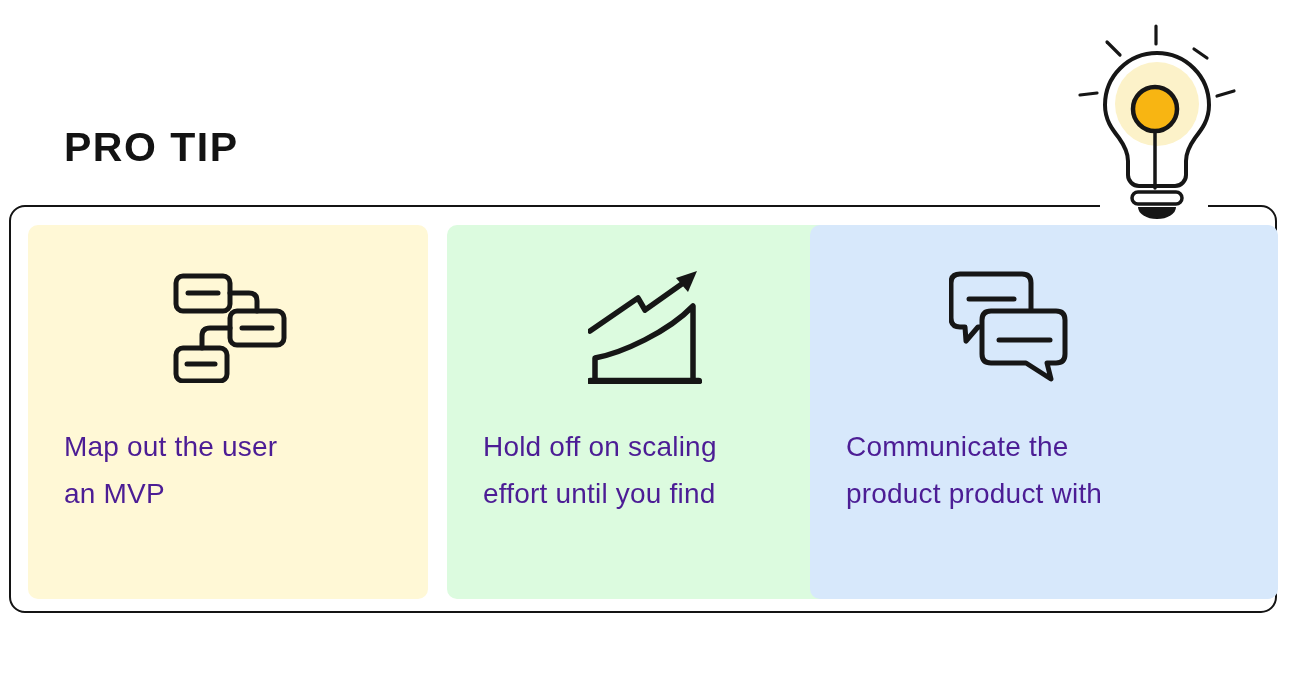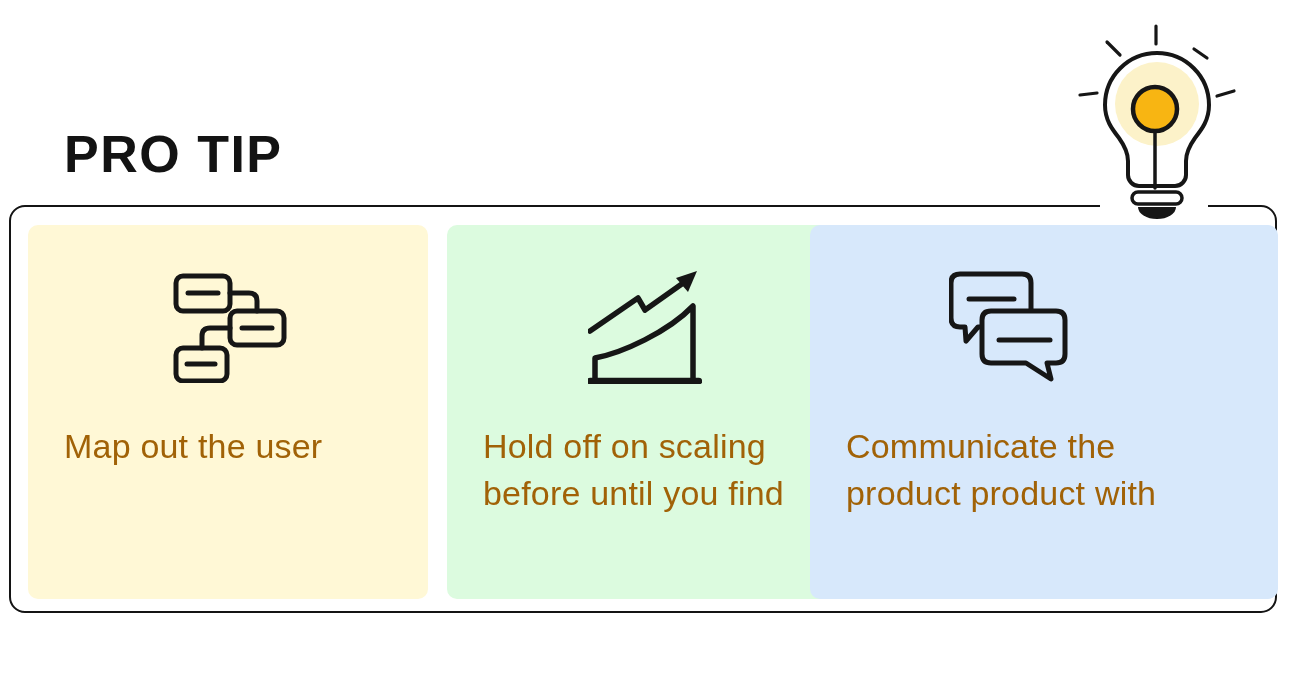--- a/index.html
+++ b/index.html
@@ -5,21 +5,21 @@
   * { margin:0; padding:0; box-sizing:border-box; }
   html,body { background:#ffffff; }
   .stage {
     position:relative; width:1292px; height:684px;
     background:#ffffff; overflow:hidden;
     font-family:"Liberation Sans","DejaVu Sans",sans-serif;
     color:#161616;
   }
   .pro-tip {
     position:absolute; left:64px; top:124px;
-    font-size:52px; font-weight:700; letter-spacing:1.5px;
+    font-size:41px; font-weight:700; letter-spacing:1.5px;
     color:#131313;
   }
   .tips-frame {
     position:absolute; left:9px; top:205px;
     width:1268px; height:408px;
     border:2.5px solid #141414; border-radius:16px;
     background:transparent;
   }
   .card {
     position:absolute; top:225px; height:374px;
@@ -27,22 +27,22 @@
   }
   .card-1 { left:28px;  width:400px; }
   .card-2 { left:447px; width:422px; }
   .card-3 { left:810px; width:468px; }
   .card-icon { position:absolute; }
   .card-1 .card-icon { left:145px; top:48px; }
   .card-2 .card-icon { left:141px; top:43px; }
   .card-3 .card-icon { left:139px; top:46px; }
   .card-text {
     position:absolute; left:36px; top:198px; right:14px;
-    font-size:34px; line-height:47px; font-weight:400;
-    color:#a16207; letter-spacing:0.2px;
+    font-size:28px; line-height:47px; font-weight:400;
+    color:#4c1d95; letter-spacing:0.2px;
   }
   .card-text span { display:block; }
   .bulb { position:absolute; left:1068px; top:8px; z-index:5; }
   svg .ink  { stroke:#161616; fill:none; stroke-linecap:round; stroke-linejoin:round; }
 </style>
 </head>
 <body>
 
 <div class="stage">
 
@@ -80,35 +80,36 @@
         <path d="M57,20 H76 Q84,20 84,28 V38"></path>
         <rect x="57" y="38" width="54" height="34" rx="7"></rect>
         <path d="M69,55 H99"></path>
         <path d="M57,55 H37 Q29,55 29,63 V75"></path>
         <rect x="3" y="75" width="51" height="33" rx="7"></rect>
         <path d="M14,91 H42"></path>
       </g>
     </svg>
     <div class="card-text">
       <span>Map out the user</span>
+      <span>an MVP</span>
     </div>
   </div>
 
   <div class="card card-2" style="background-color: rgb(220, 251, 223);">
     <svg class="card-icon" width="114" height="116" viewBox="0 0 114 116">
       <g class="ink" stroke-width="5.5">
         <path d="M7,112 V90 C34,85 80,64 105,38 V112"></path>
         <path d="M2,63 L50,30 L57,42 L98,13"></path>
         <path d="M2,113 H111" stroke-width="6.5"></path>
       </g>
       <polygon points="109,3 88,10 100,24" fill="#161616"></polygon>
     </svg>
     <div class="card-text">
       <span>Hold off on scaling</span>
-      <span>before until you find</span>
+      <span>effort until you find</span>
     </div>
   </div>
 
   <div class="card card-3" style="background-color: rgb(215, 232, 251);">
     <svg class="card-icon" width="120" height="114" viewBox="0 0 120 114">
       <g stroke="#161616" stroke-width="5" stroke-linecap="round" stroke-linejoin="round">
         <path d="M11,3 H73 Q82,3 82,12 V47 Q82,56 73,56 H29 L17,70 L16,56 H11 Q2,56 2,47 V12 Q2,3 11,3 Z" fill="none"></path>
         <path d="M20,28 H65" fill="none"></path>
         <path d="M42,40 H107 Q116,40 116,49 V83 Q116,92 107,92 H98 L102,108 L77,92 H42 Q33,92 33,83 V49 Q33,40 42,40 Z" style="fill: rgb(215, 232, 251);"></path>
         <path d="M50,69 H101" fill="none"></path>

